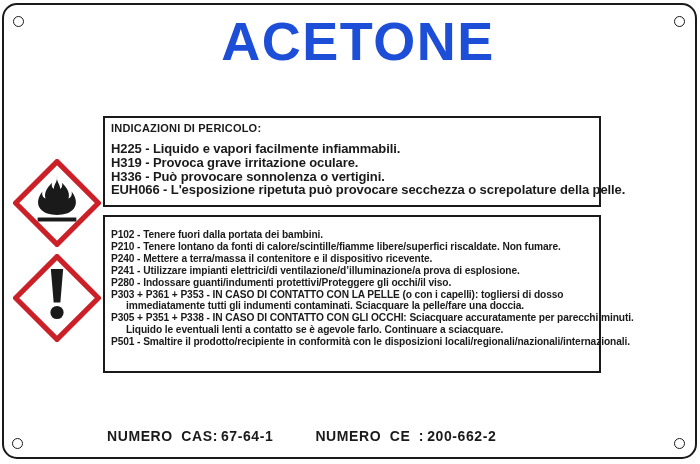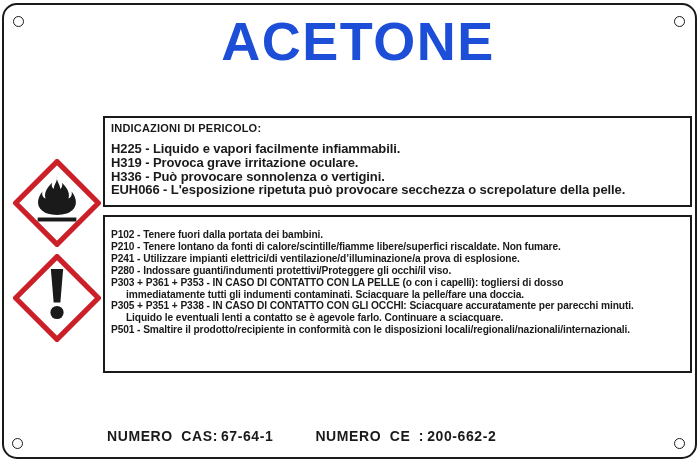--- a/index.html
+++ b/index.html
@@ -24,21 +24,21 @@
     position:absolute; left:0; top:16px; width:700px; text-align:center;
     font-size:54px; line-height:50px; font-weight:bold; letter-spacing:1.5px;
     color:#1d4ed8;
     padding-left:8px;
   }
   .picto{position:absolute; width:88px; height:88px;}
   .picto.flam{left:13px; top:159px;}
   .picto.excl{left:13px; top:254px;}
   .picto svg{display:block; width:100%; height:100%;}
   .tbox{
-    position:absolute; left:103px; box-sizing:border-box; width:589px;
+    position:absolute; left:103px; box-sizing:border-box; width:498px;
     border:2px solid #1a1a1a; background:#ffffff; padding:4px 6px 0 6px;
   }
   .tbox.hazard{top:116px; height:91px;}
   .tbox.precaution{top:215px; height:158px;}
   .tbox .heading{
     font-size:11px; font-weight:bold; line-height:12px; letter-spacing:0.2px;
     white-space:nowrap;
   }
   .lines{margin-top:0;}
   .hazard .lines{margin-top:8px;}
@@ -94,20 +94,21 @@
       <div class="hline"><span class="fit">H319 - Provoca grave irritazione oculare.</span></div>
       <div class="hline"><span class="fit">H336 - Può provocare sonnolenza o vertigini.</span></div>
       <div class="hline"><span class="fit">EUH066 - L'esposizione ripetuta può provocare secchezza o screpolature della pelle.</span></div>
     </div>
   </div>
 
   <div class="tbox precaution">
     <div class="lines">
       <div class="pline"><span class="fit">P102 - Tenere fuori dalla portata dei bambini.</span></div>
       <div class="pline"><span class="fit">P210 - Tenere lontano da fonti di calore/scintille/fiamme libere/superfici riscaldate. Non fumare.</span></div>
+      <div class="pline"><span class="fit">P240 - Mettere a terra/massa il contenitore e il dispositivo ricevente.</span></div>
       <div class="pline"><span class="fit">P241 - Utilizzare impianti elettrici/di ventilazione/d’illuminazione/a prova di esplosione.</span></div>
       <div class="pline"><span class="fit">P280 - Indossare guanti/indumenti protettivi/Proteggere gli occhi/il viso.</span></div>
       <div class="pline"><span class="fit">P303 + P361 + P353 - IN CASO DI CONTATTO CON LA PELLE (o con i capelli): togliersi di dosso</span></div>
       <div class="pline indent"><span class="fit">immediatamente tutti gli indumenti contaminati. Sciacquare la pelle/fare una doccia.</span></div>
       <div class="pline"><span class="fit">P305 + P351 + P338 - IN CASO DI CONTATTO CON GLI OCCHI: Sciacquare accuratamente per parecchi minuti.</span></div>
       <div class="pline indent"><span class="fit">Liquido le eventuali lenti a contatto se è agevole farlo. Continuare a sciacquare.</span></div>
       <div class="pline"><span class="fit">P501 - Smaltire il prodotto/recipiente in conformità con le disposizioni locali/regionali/nazionali/internazionali.</span></div>
     </div>
   </div>
 

